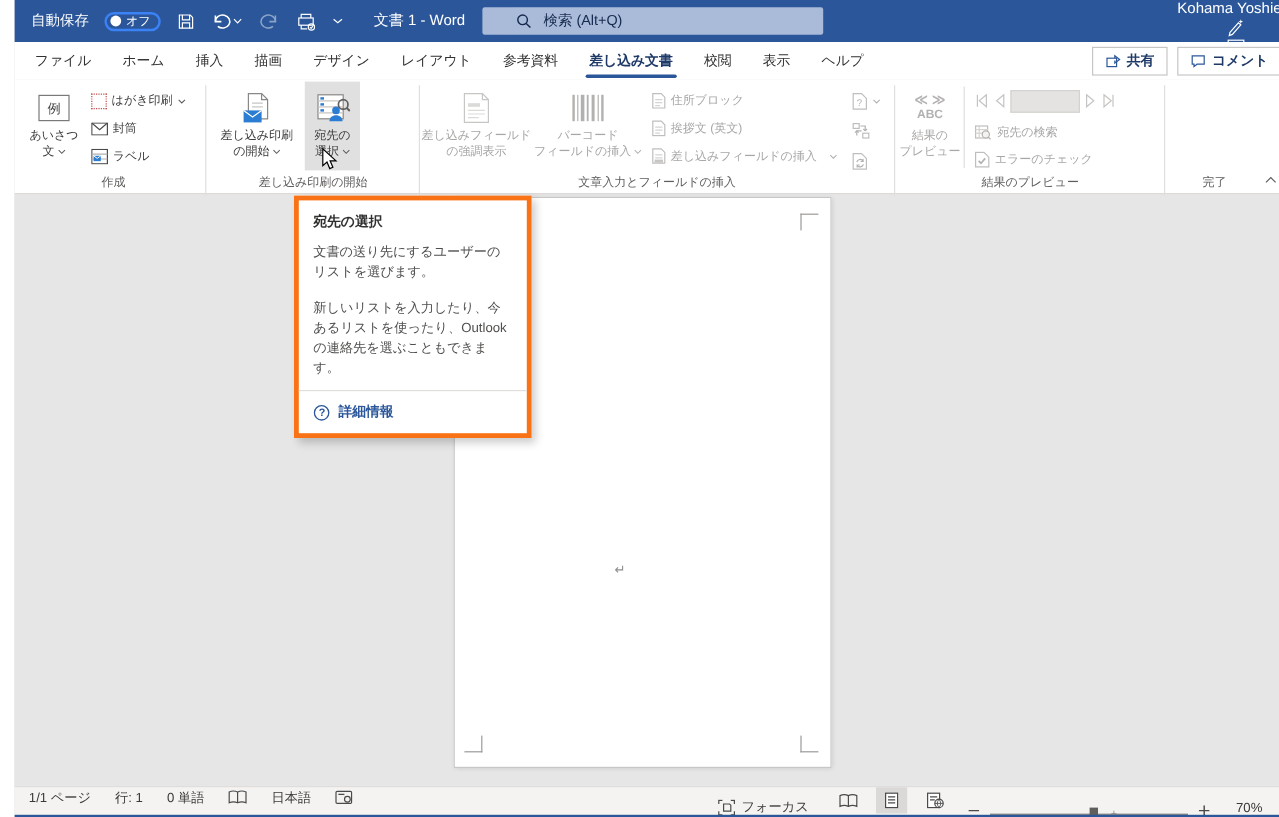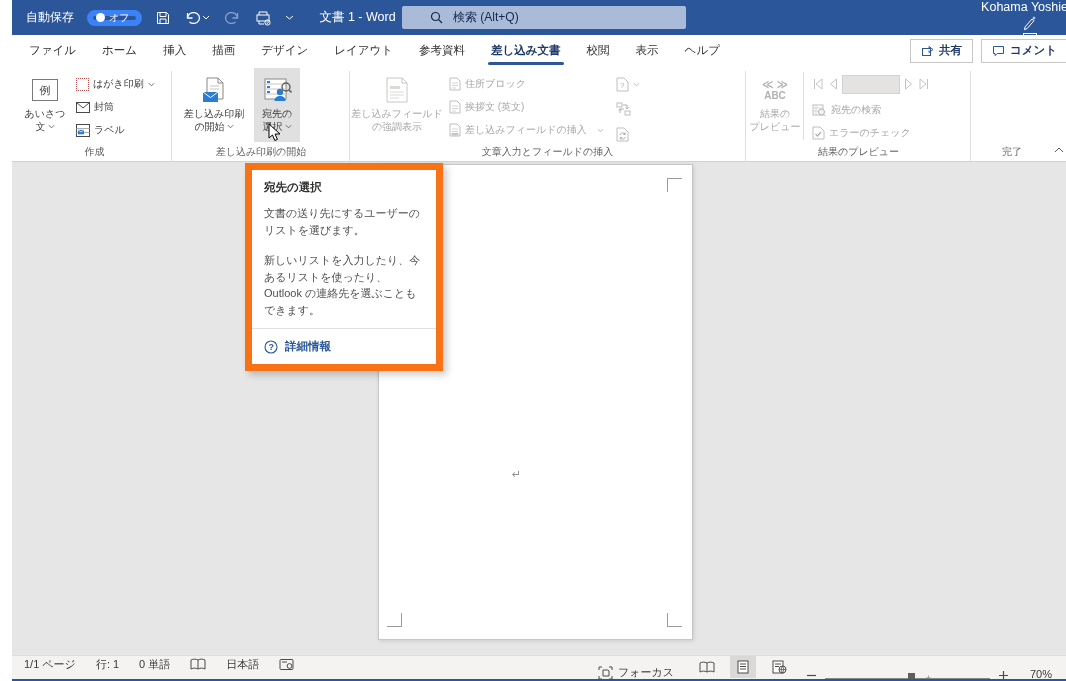--- a/index.html
+++ b/index.html
@@ -2,21 +2,21 @@
 <html><head>
 <meta charset="utf-8">
 <style>
   * { margin:0; padding:0; box-sizing:border-box; }
   body { font-family:"Liberation Sans","DejaVu Sans",sans-serif; }
   .screen { position:relative; width:1066px; height:681px; background:#e6e6e6; overflow:hidden;margin-left:12px; }
 
   
   .titlebar { position:absolute; left:0; top:0; width:1066px; height:35px; background:#2b579a; display:flex; align-items:center; color:#fff; font-size:12px; }
   .tb-left { display:flex; align-items:center; gap:13px; padding-left:14px; }
-  .autosave-toggle { display:inline-flex; align-items:center; gap:4px; border:6px solid #3b82f6; border-radius:9px; height:16px; padding:0 7px 0 3px; cursor:default; }
+  .autosave-toggle { display:inline-flex; align-items:center; gap:4px; border:2px solid #3b82f6; border-radius:9px; height:16px; padding:0 7px 0 3px; cursor:default; }
   .autosave-toggle .dot { width:9px; height:9px; border-radius:50%; background:#fff; }
   .autosave-toggle .state { font-size:10px; }
   .qat-icon { display:inline-flex; align-items:center; }
   .dim { opacity:.45; }
   .doc-title { margin-left:12px; white-space:nowrap; font-size:12.5px; }
   .searchbox { position:absolute; left:390px; top:6px; width:284px; height:23px; background:#a9bbd8; border-radius:2px; display:flex; align-items:center; gap:10px; padding-left:28px; color:#15294e; font-size:12px; }
   .tb-right { position:absolute; right:0; top:0; height:35px; display:flex; align-items:center;flex-direction:column; }
   .tb-user { font-size:12.5px; margin-right:10px; white-space:nowrap; }
   .avatar { width:25px; height:25px; border-radius:50%; background:#fff; display:inline-flex; align-items:center; justify-content:center; margin-right:14px; overflow:hidden; }
   .tb-tool { width:40px; height:35px; display:inline-flex; align-items:center; justify-content:center; }
@@ -61,21 +61,21 @@
   
   .canvas { position:absolute; left:0; top:163px; width:1066px; height:492px; background:#e6e6e6; }
   .page { position:absolute; left:366px; top:1px; width:315px; height:476px; background:#fff; border:1px solid #c9c7c5; box-shadow:1px 1px 4px rgba(0,0,0,.12); }
   .cropmark { position:absolute; width:15px; height:14px; }
   .cm-tr { left:288px; top:13px; border-left:1px solid #9d9b99; border-top:1px solid #9d9b99; }
   .cm-bl { left:8px; top:448px; border-right:1px solid #9d9b99; border-bottom:1px solid #9d9b99; }
   .cm-br { left:288px; top:448px; border-left:1px solid #9d9b99; border-bottom:1px solid #9d9b99; }
   .pilcrow { position:absolute; left:133px; top:303px; font-size:11px; color:#8f8f8f; }
 
   
-  .tooltip { position:absolute; left:233px; top:163px; width:198px; background:#fff; border:7px solid #f97316; box-shadow:4px 4px 7px rgba(0,0,0,.2); padding:10px 12px 8px 12px; z-index:30; }
+  .tooltip { position:absolute; left:233px; top:163px; width:198px; background:#fff; border:4px solid #f97316; box-shadow:4px 4px 7px rgba(0,0,0,.2); padding:10px 12px 8px 12px; z-index:30; }
   .tt-title { font-size:11.5px; font-weight:700; color:#323130; margin-bottom:10px; }
   .tt-body { font-size:11px; color:#514f4d; line-height:1.5; }
   .tt-body + .tt-body { margin-top:14px; }
   .tt-div { height:1px; background:#e1dfdd; margin:10px -12px 7px -12px; }
   .tt-link { display:flex; align-items:center; gap:7px; font-size:11.5px; font-weight:700; color:#2b579a; padding:3px 0 2px 0; cursor:pointer; }
 
   
   .cursor { position:absolute; left:256px; top:123px; z-index:40; }
 
   
@@ -319,20 +319,42 @@
             <svg width="28" height="30" viewBox="0 0 28 30">
                 <path d="M4 3h15l5 5v19H4z" fill="#fff" stroke="#c8c6c4"></path>
                 <path d="M19 3v5h5" fill="none" stroke="#c8c6c4"></path>
                 <rect x="7" y="11" width="10" height="3" fill="#dcdad8"></rect>
                 <path d="M7 17h14M7 20h14M7 23h9" stroke="#dcdad8"></path>
               </svg>
           </span>
           <span class="bb-line">差し込みフィールド</span>
           <span class="bb-line">の強調表示</span>
         </div>
+        <div class="btn-big disabled" style="width:94px">
+          <span class="bb-icon">
+            <svg width="30" height="26" viewBox="0 0 30 26">
+                <g fill="#b3b1af">
+                  <rect x="2" y="2" width="2" height="22"></rect>
+                  <rect x="6" y="2" width="1" height="22"></rect>
+                  <rect x="9" y="2" width="3" height="22"></rect>
+                  <rect x="14" y="2" width="1.5" height="22"></rect>
+                  <rect x="18" y="2" width="2.5" height="22"></rect>
+                  <rect x="23" y="2" width="1" height="22"></rect>
+                  <rect x="26" y="2" width="2" height="22"></rect>
+                </g>
+              </svg>
+          </span>
+          <span class="bb-line">バーコード</span>
+          <span class="bb-line">
+              <span>フィールドの挿入</span>
+            <svg class="chv" width="7" height="5" viewBox="0 0 8 5">
+                <path d="M1 1l3 3 3-3" fill="none" stroke="#b3b1af"></path>
+              </svg>
+          </span>
+        </div>
         <div class="smallcol" style="padding-left:6px">
           <div class="btn-small disabled">
             <svg width="12" height="14" viewBox="0 0 12 14">
                 <path d="M1 1h7l3 3v9H1z" fill="#fff" stroke="#c0bebc"></path>
                 <path d="M3 6h6M3 8.5h6M3 11h4" stroke="#d6d4d2"></path>
               </svg>
             <span>住所ブロック</span>
           </div>
           <div class="btn-small disabled">
             <svg width="12" height="14" viewBox="0 0 12 14">

